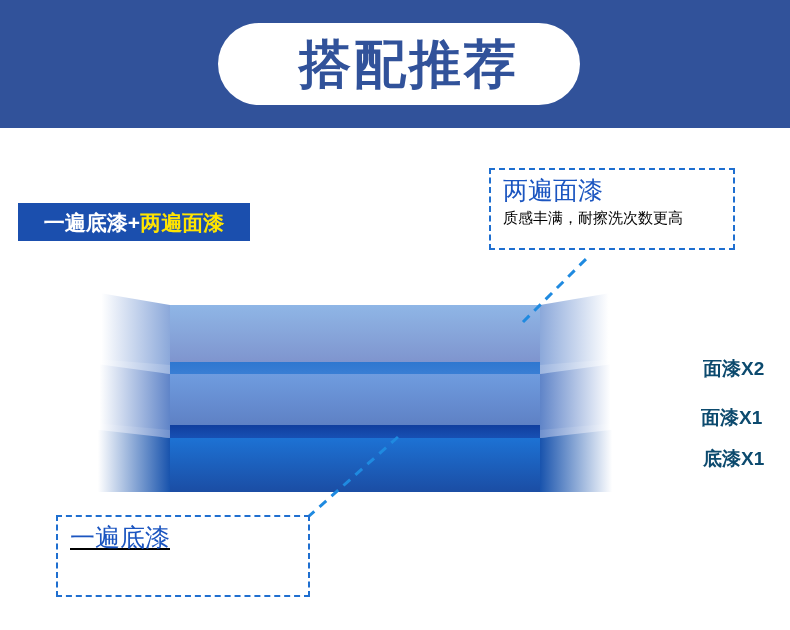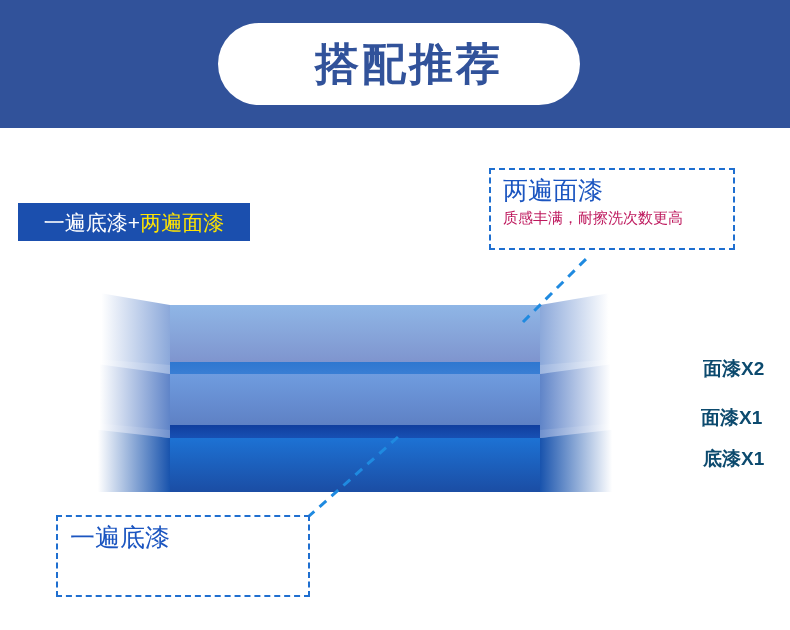--- a/index.html
+++ b/index.html
@@ -27,40 +27,40 @@
     left: 218px; top: 23px;
     width: 362px; height: 82px;
     background: #ffffff;
     border-radius: 41px;
     display: flex;
     align-items: center;
     justify-content: center;
   }
   #title-text {
     color: #31529a;
-    font-size: 44px;
+    font-size: 52px;
     font-weight: bold;
     letter-spacing: 3px;
     line-height: 1;
     margin-left: 20px;
   }
 
   
   #combo-tag {
     position: absolute;
     left: 18px; top: 203px;
     width: 232px; height: 38px;
     background: #1b4fae;
     display: flex;
     align-items: center;
     justify-content: center;
   }
   #combo-tag .seg {
     font-size: 21px;
-    font-weight: normal;
+    font-weight: bold;
     line-height: 1;
   }
   .seg-white { color: #ffffff; }
   .seg-yellow { color: #ffe400; }
 
   
   #illustration {
     position: absolute;
     left: 0; top: 140px;
     width: 790px; height: 420px;
@@ -73,31 +73,31 @@
     box-sizing: border-box;
     background: transparent;
     padding: 6px 12px 8px 12px;
   }
   #callout-topcoat {
     left: 489px; top: 168px;
     width: 246px; height: 82px;
   }
   #callout-primer {
     left: 56px; top: 515px;
-    width: 254px; height: 82px;
+    width: 254px; height: 82px; text-decoration: underline;
   }
   .callout-title {
     color: #1b55c0;
     font-size: 25px;
     font-weight: normal;
     line-height: 1.15;
     white-space: nowrap;
   }
   .callout-sub {
-    color: #be185d;
+    color: #000000;
     font-size: 15px;
     line-height: 1.3;
     margin-top: 3px;
     white-space: nowrap;
   }
 
   
   .layer-label {
     position: absolute;
     color: #0c4a6e;

